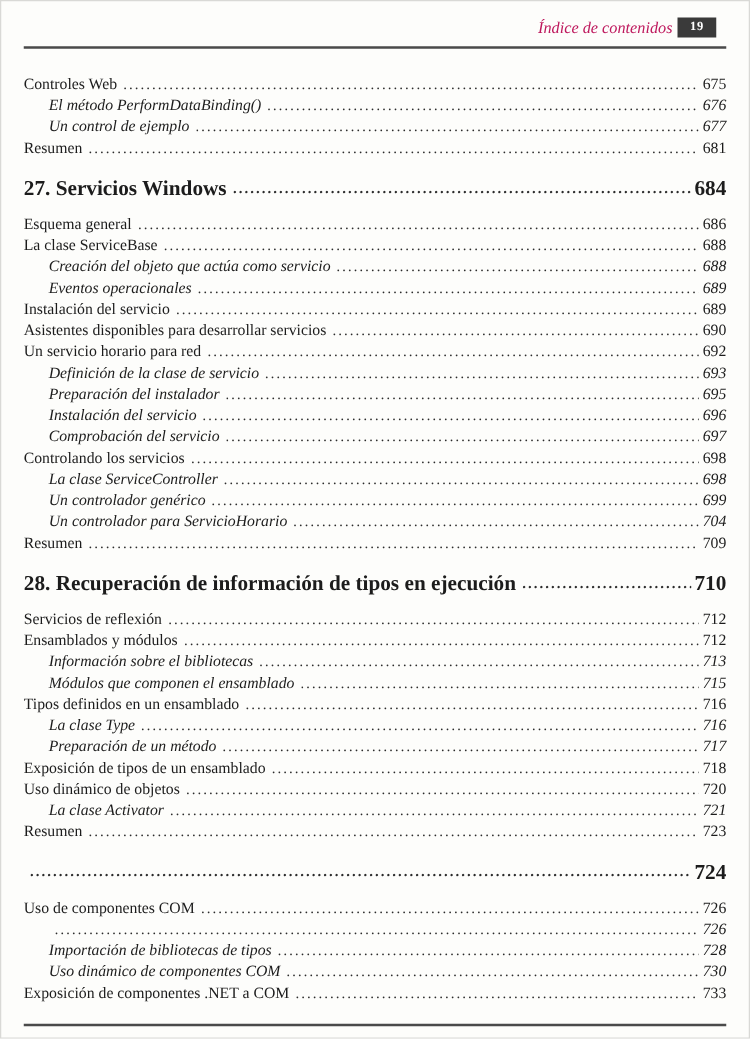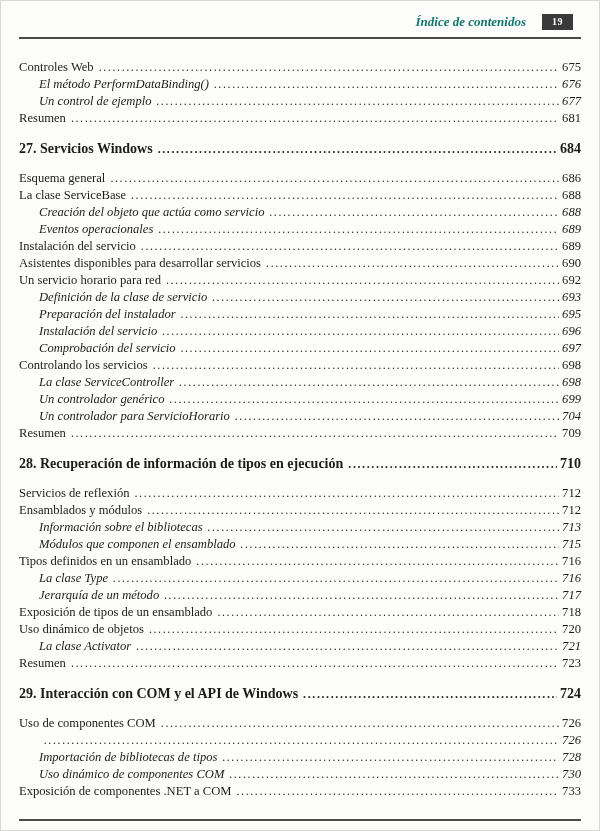--- a/index.html
+++ b/index.html
@@ -18,51 +18,50 @@
   .page-header {
     display: flex;
     justify-content: flex-end;
     align-items: center;
     padding: 10px 26px 0 18px;
     height: 22px;
   }
   .header-title {
     font-style: italic;
     font-size: 13px;
-    color: #0f766e;
-    margin-right: 16px;
-    font-weight: bold;
+    color: #be185d;
+    margin-right: 4px;
   }
   .page-badge {
     background: #3a3a3a;
     color: #ffffff;
     font-size: 10px;
     font-weight: bold;
     padding: 2px 10px 3px 10px;
     letter-spacing: 0.5px;
   }
   .header-rule {
     height: 2px;
     background: #4a4a4a;
     margin: 4px 18px 0 18px;
   }
   .toc {
     padding: 20px 18px 0 18px;
   }
   .toc-entry {
     display: flex;
-    align-items: flex-start;
+    align-items: flex-end;
     font-size: 12.6px;
     line-height: 17px;
     white-space: nowrap;
   }
   .toc-entry.level-1 { padding-left: 20px; font-style: italic; }
   .toc-entry.chapter {
     font-weight: bold;
-    font-size: 14px;
+    font-size: 17px;
     margin-top: 13px;
     margin-bottom: 12px;
   }
   .entry-text { flex: 0 0 auto; }
   .leader {
     flex: 1 1 auto;
     overflow: hidden;
     margin: 0 3px 0 5px;
     min-width: 8px;
   }
@@ -229,21 +228,21 @@
         <span class="entry-text">Tipos definidos en un ensamblado</span>
         <span class="leader"></span>
         <span class="entry-page">716</span>
       </div>
       <div class="toc-entry level-1">
         <span class="entry-text">La clase Type</span>
         <span class="leader"></span>
         <span class="entry-page">716</span>
       </div>
       <div class="toc-entry level-1">
-        <span class="entry-text">Jerarquía de un método</span>
+        <span class="entry-text">Preparación de un método</span>
         <span class="leader"></span>
         <span class="entry-page">717</span>
       </div>
       <div class="toc-entry level-0">
         <span class="entry-text">Exposición de tipos de un ensamblado</span>
         <span class="leader"></span>
         <span class="entry-page">718</span>
       </div>
       <div class="toc-entry level-0">
         <span class="entry-text">Uso dinámico de objetos</span>
@@ -254,21 +253,20 @@
         <span class="entry-text">La clase Activator</span>
         <span class="leader"></span>
         <span class="entry-page">721</span>
       </div>
       <div class="toc-entry level-0">
         <span class="entry-text">Resumen</span>
         <span class="leader"></span>
         <span class="entry-page">723</span>
       </div>
       <div class="toc-entry level-0 chapter">
-        <span class="entry-text">29. Interacción con COM y el API de Windows</span>
         <span class="leader"></span>
         <span class="entry-page">724</span>
       </div>
       <div class="toc-entry level-0">
         <span class="entry-text">Uso de componentes COM</span>
         <span class="leader"></span>
         <span class="entry-page">726</span>
       </div>
       <div class="toc-entry level-1">
         <span class="leader"></span>

